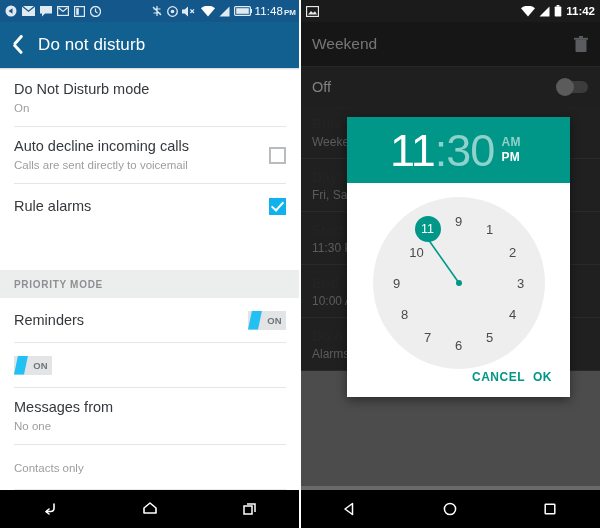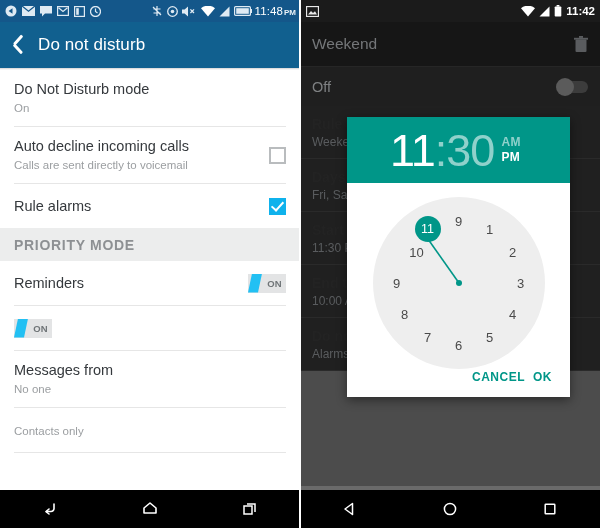--- a/index.html
+++ b/index.html
@@ -49,21 +49,21 @@
   .row {
     position:relative; display:flex; align-items:center;
     padding:10px 14px 10px 14px; min-height:44px;
   }
   .row .texts { flex:1 1 auto; }
   .row .title { font-size:14.5px; color:#35393d; line-height:19px; }
   .row .sub   { font-size:11.5px; color:#9b9ea1; line-height:16px; margin-top:1px; }
   .hr { height:1px; background:#e6e6e6; margin-left:14px; margin-right:14px; }
   .section-head {
     background:#eceded; padding:9px 26px 8px 14px;
-    font-size:14px; font-weight:bold; letter-spacing:.7px; color:#8d9093;
+    font-size:10px; font-weight:bold; letter-spacing:.7px; color:#8d9093;margin-top:42px;
   }
   
   .cbox { width:17px; height:17px; border:2px solid #b9bcbe; background:#fff; flex:0 0 auto; }
   .cbox.on {
     border:none; background:#0fb2ec; position:relative;
   }
   .cbox.on:after{
     content:""; position:absolute; left:5px; top:1.5px; width:5px; height:10px;
     border:solid #ffffff; border-width:0 2.3px 2.3px 0; transform:rotate(42deg);
   }

